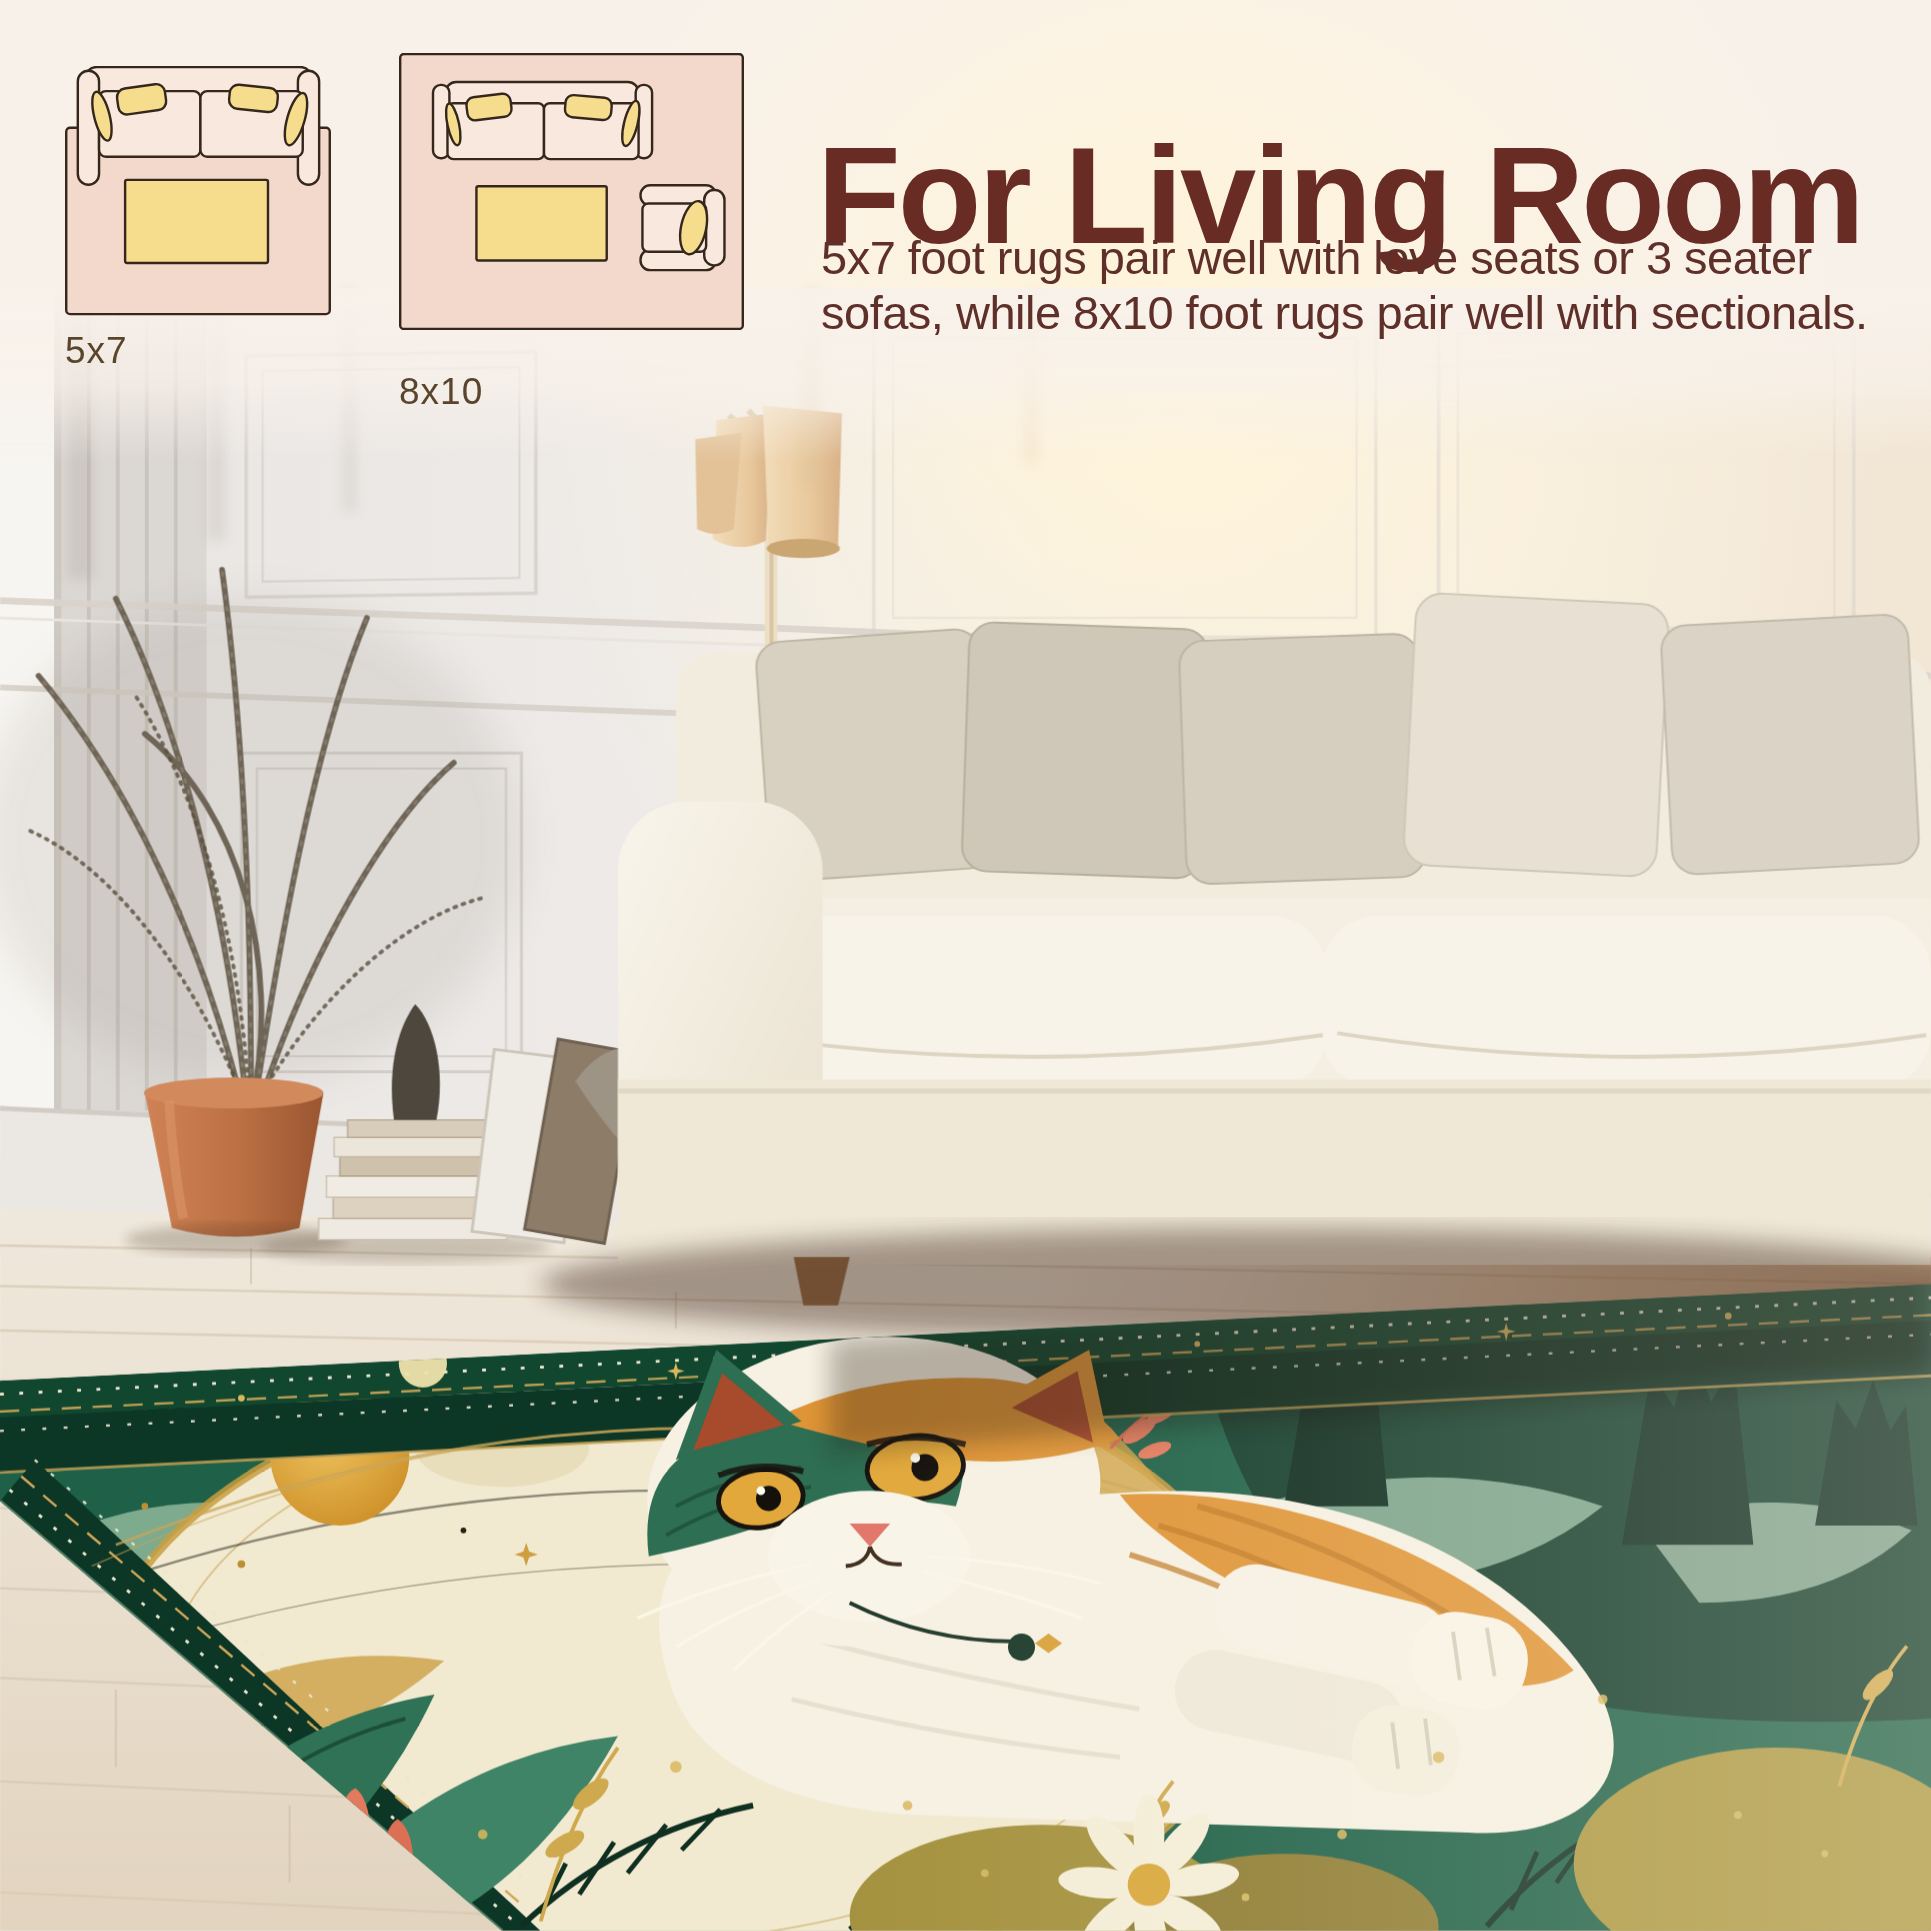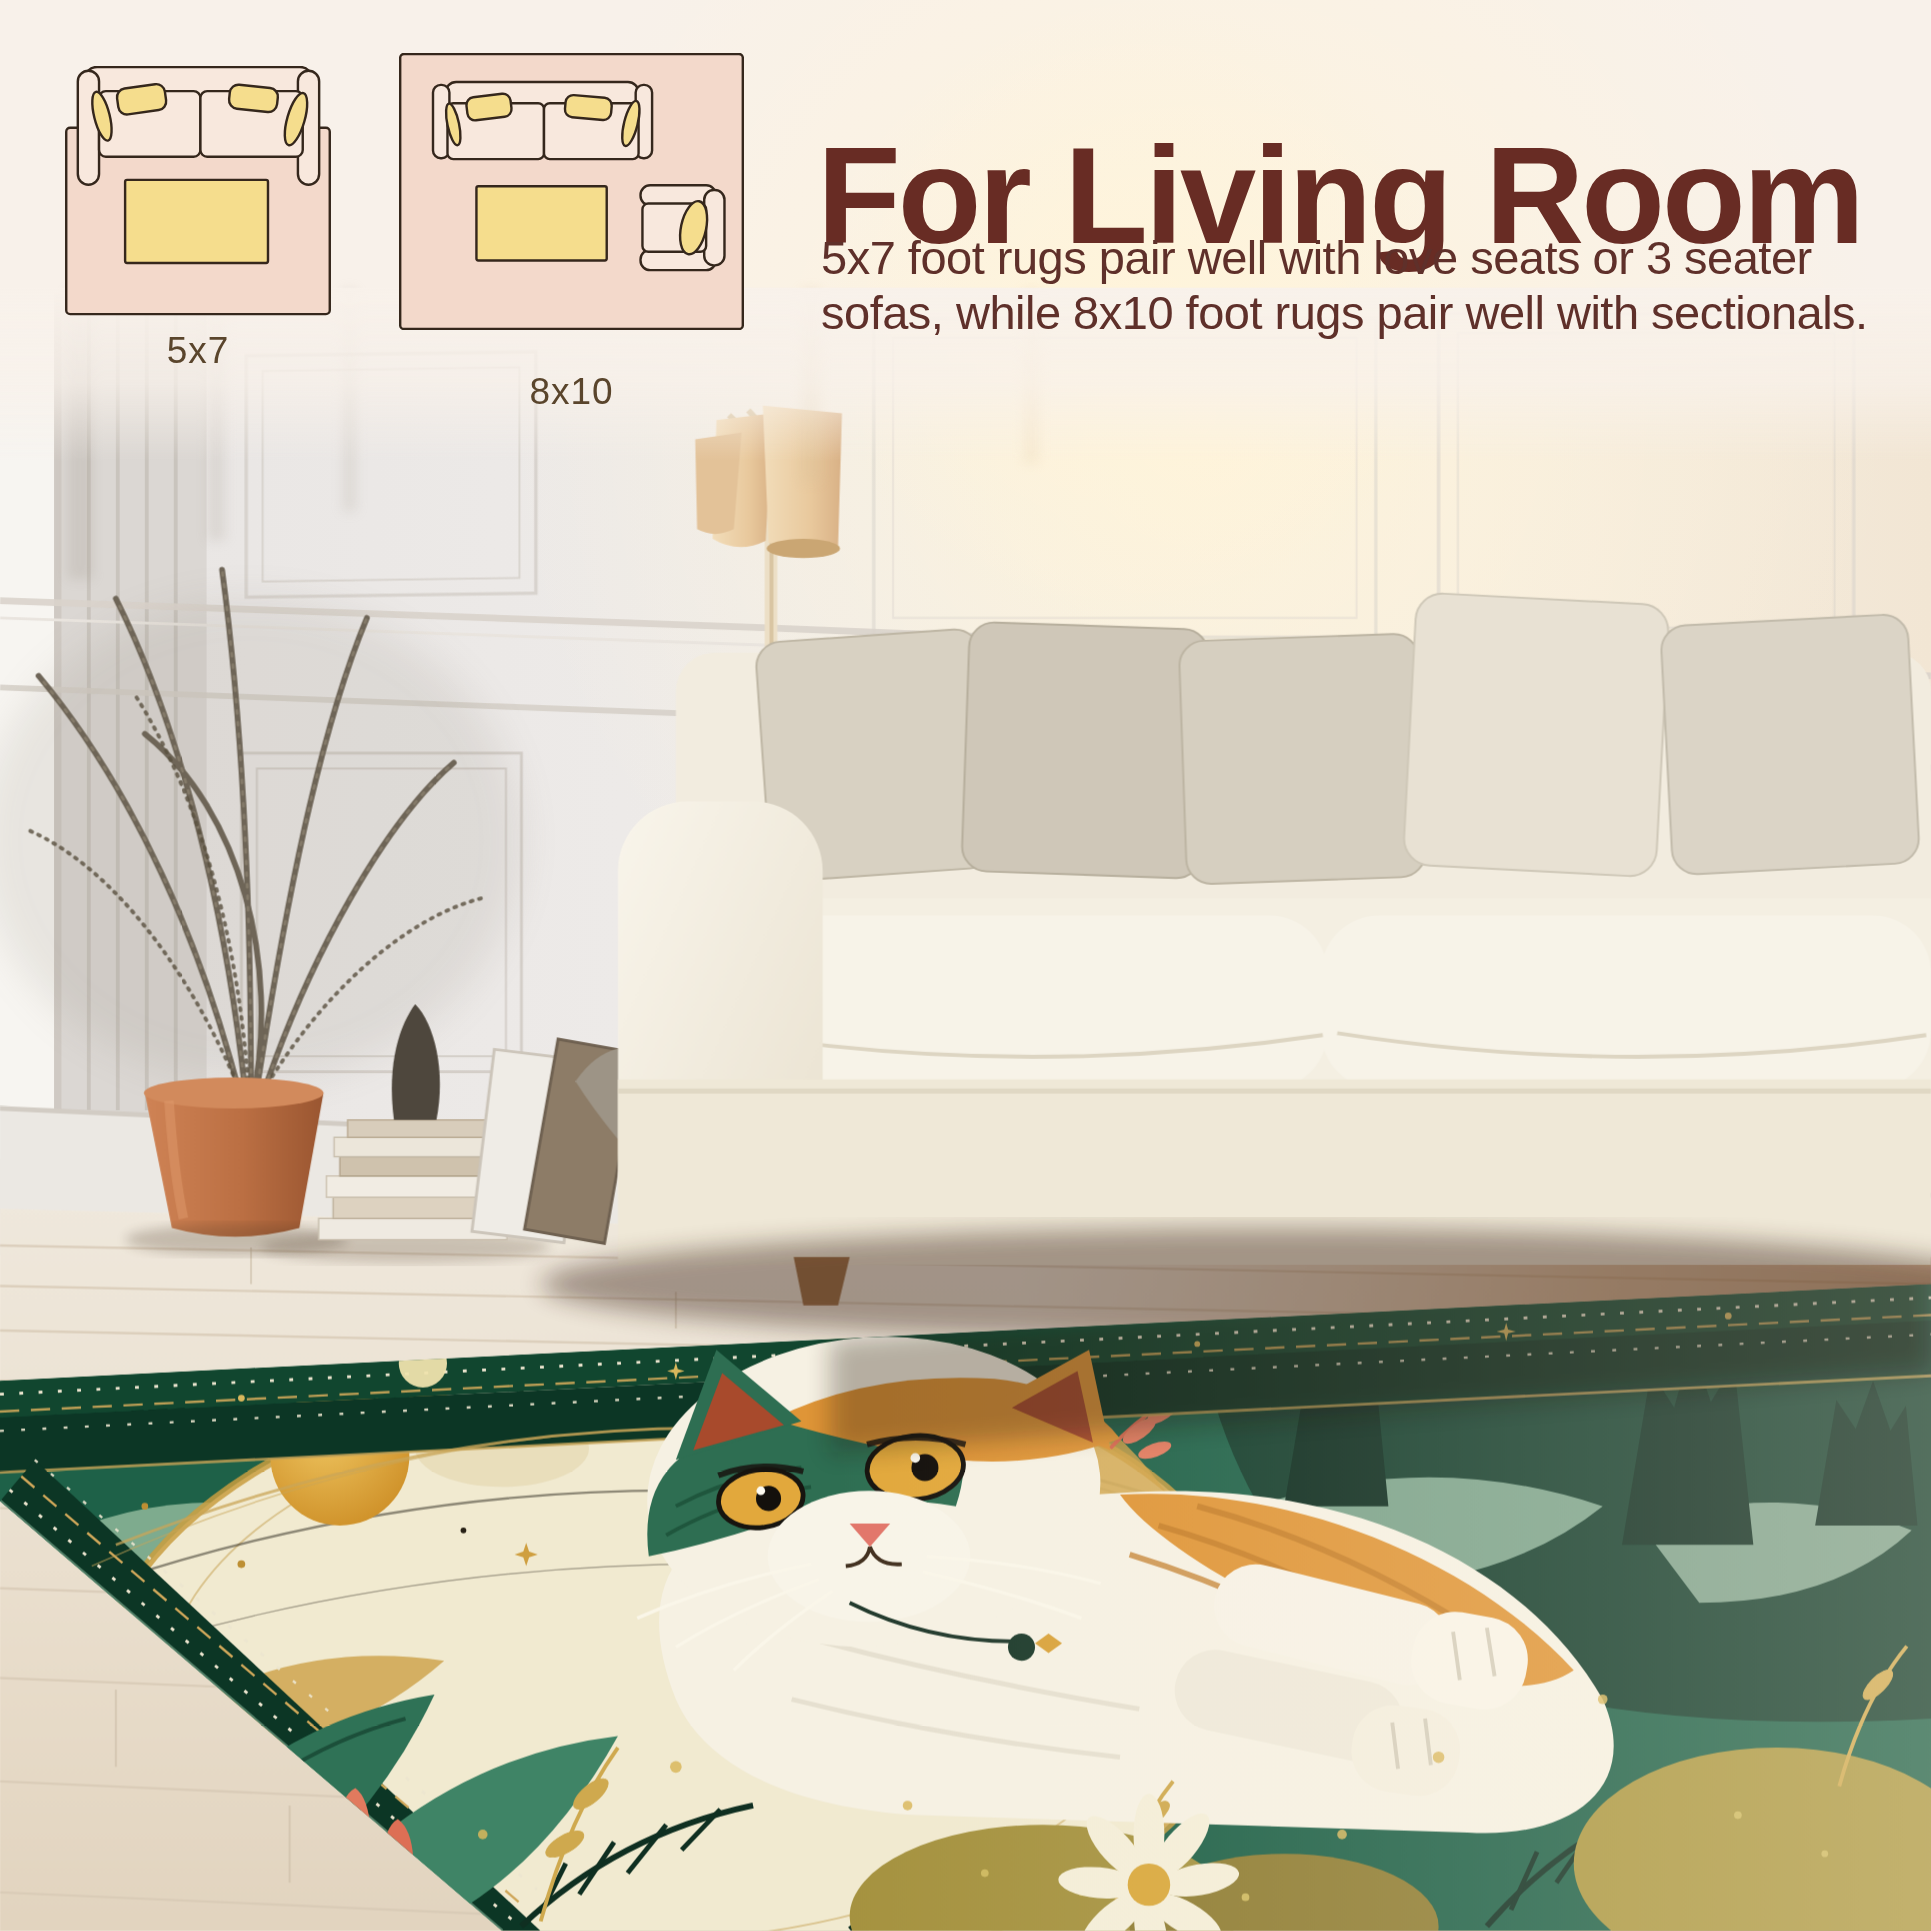--- a/index.html
+++ b/index.html
@@ -7,21 +7,21 @@
          font-family:"Liberation Sans",sans-serif;padding-left:32px;}
   .scene-svg{position:absolute;left:0;top:0;width:1931px;height:1931px;display:block;}
   .hdr-title{position:absolute;left:817px;top:35px;width:1110px;
              font-size:137px;font-weight:bold;letter-spacing:-2.9px;color:#682c24;line-height:1.0;}
   .hdr-desc{position:absolute;left:821px;top:184px;width:1096px;
             font-size:47px;color:#5f302a;line-height:1.17;letter-spacing:-0.5px;}
   .fig{position:absolute;}
   .fig1{left:65px;top:66px;width:266px;height:251px;}
   .fig2{left:399px;top:53px;width:345px;height:277px;}
   .fig svg{display:block;width:100%;height:100%;}
-  .fig-label{position:absolute;text-align:center;font-size:37px;color:#5a452c;letter-spacing:1px;}
+  .fig-label{position:absolute;font-size:37px;color:#5a452c;letter-spacing:1px;}
   .lab1{left:65px;top:330px;width:266px;}
   .lab2{left:399px;top:340px;width:345px;margin-top:31px;}
   .diagram-stroke{stroke:#35271c;stroke-width:2.5;stroke-linejoin:round;}
 </style>
 </head>
 <body>
 
 <div class="stage">
 
   <svg class="scene-svg" viewBox="0 0 2000 2000" aria-hidden="true">

